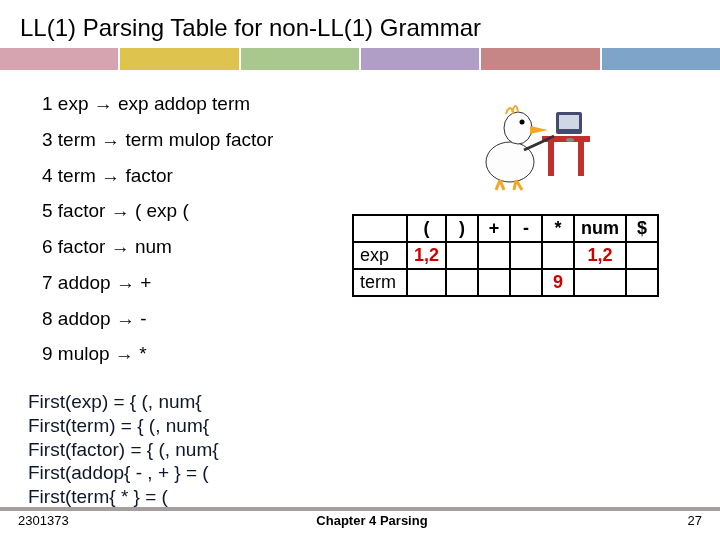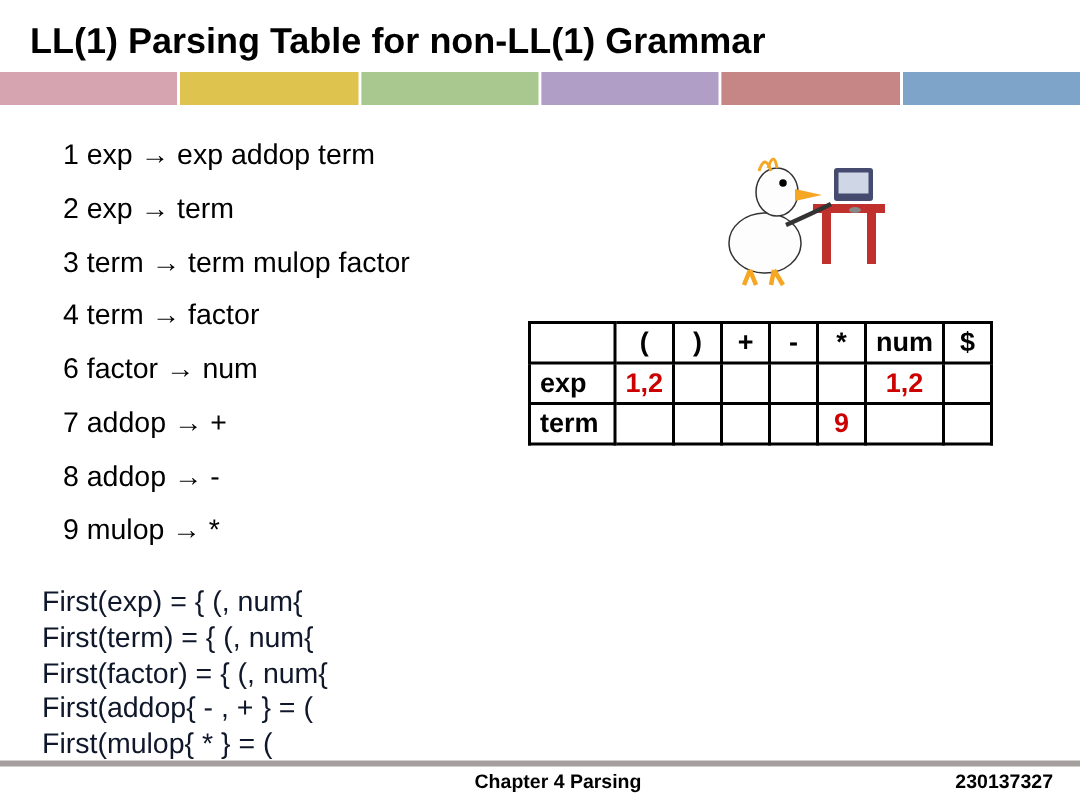--- a/index.html
+++ b/index.html
@@ -6,21 +6,21 @@
     margin: 0;
     padding: 0;
     width: 720px;
     height: 540px;
     background: #fff;
     font-family: Arial, Helvetica, sans-serif;
     position: relative;
     overflow: hidden;
   }
   .title {
-    font-weight: bold;
+    font-weight: normal;
     font-size: 24px;
     padding: 14px 20px 6px 20px;
     color: #000;
   }
   .bands {
     width: 100%;
     height: 22px;
     display: flex;
   }
   .bands > div {
@@ -63,21 +63,21 @@
   }
   table.parsing th, table.parsing td {
     border: 2px solid #000;
     padding: 2px 6px;
     text-align: center;
     background: #fff;
     min-width: 18px;
   }
   table.parsing th.rowhead {
     text-align: left;
-    font-weight: bold;
+    font-weight: normal;
     padding-right: 10px;
   }
   table.parsing td.val { color: #c00; }
   table.parsing .corner { background: #fff; }
 
   .duck {
     position: absolute;
     top: 90px;
     left: 470px;
     width: 140px;
@@ -91,24 +91,24 @@
     width: 100%;
     height: 26px;
   }
   .footer .line {
     height: 4px;
     background: #a59fa0;
     margin-bottom: 2px;
   }
   .footer-row {
     display: flex;
-    justify-content: flex-end;
+    justify-content: space-between;
     font-size: 13px;
     padding: 0 18px;
-    font-weight: bold;
+    font-weight: normal;
   }
   .footer-center {
     position: absolute;
     left: 12px;
     width: 100%;
     text-align: center;
     font-size: 13px;
     font-weight: bold;
   }
   .footer-right { text-align: right; }
@@ -122,35 +122,35 @@
   <div class="band1"></div>
     <div class="band2"></div>
     <div class="band3"></div>
   <div class="band4"></div>
     <div class="band5"></div>
     <div class="band6"></div>
 </div>
 
 <div class="rules">
   <p>1 exp → exp addop term</p>
-  <p>2 exp → term</p>
   <p>3 term → term mulop factor</p>
   <p>4 term → factor</p>
+  <p>5 factor → ( exp (</p>
   <p>6 factor → num</p>
   <p>7 addop → +</p>
   <p>8 addop → -</p>
   <p>9 mulop → *</p>
 </div>
 
 <div class="firsts">
   <p>First(exp) = { (, num{</p>
   <p>First(term) = { (, num{</p>
   <p>First(factor) = { (, num{</p>
   <p>First(addop{ - , + } = (</p>
-  <p>First(mulop{ * } = (</p>
+  <p>First(term{ * } = (</p>
 </div>
 
 <div class="duck">
   <svg viewBox="0 0 140 110" width="140" height="110">
 
     <rect x="72" y="46" width="48" height="6" fill="#c0302c"></rect>
     <rect x="78" y="52" width="6" height="34" fill="#c0302c"></rect>
     <rect x="108" y="52" width="6" height="34" fill="#c0302c"></rect>
 
     <rect x="86" y="22" width="26" height="22" fill="#444b6e" rx="2"></rect>

